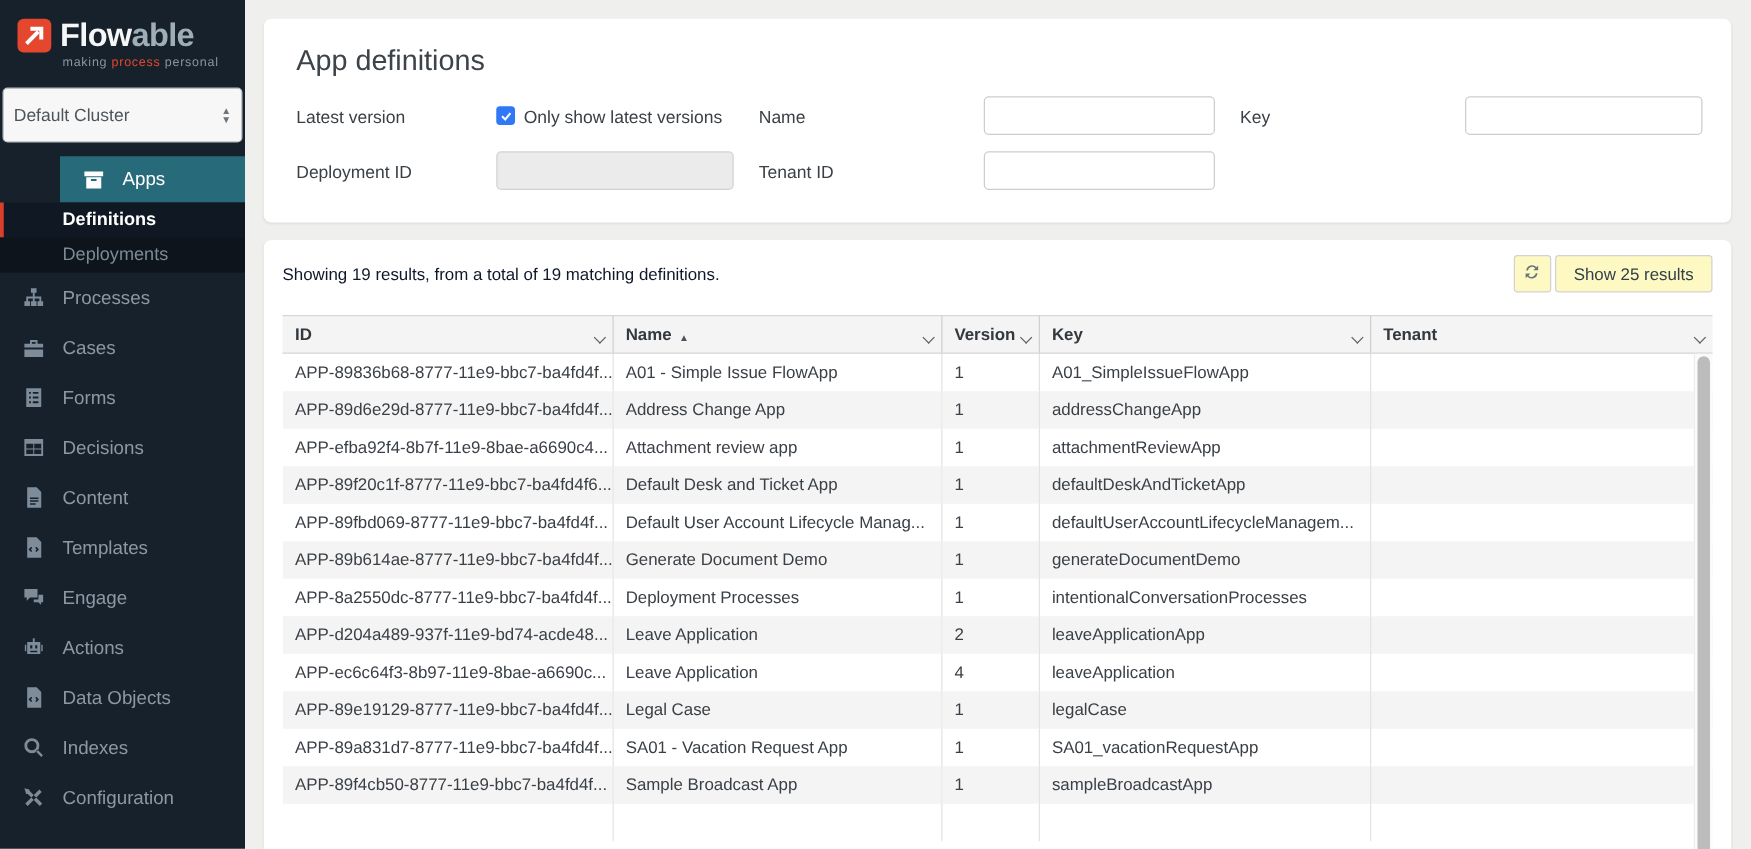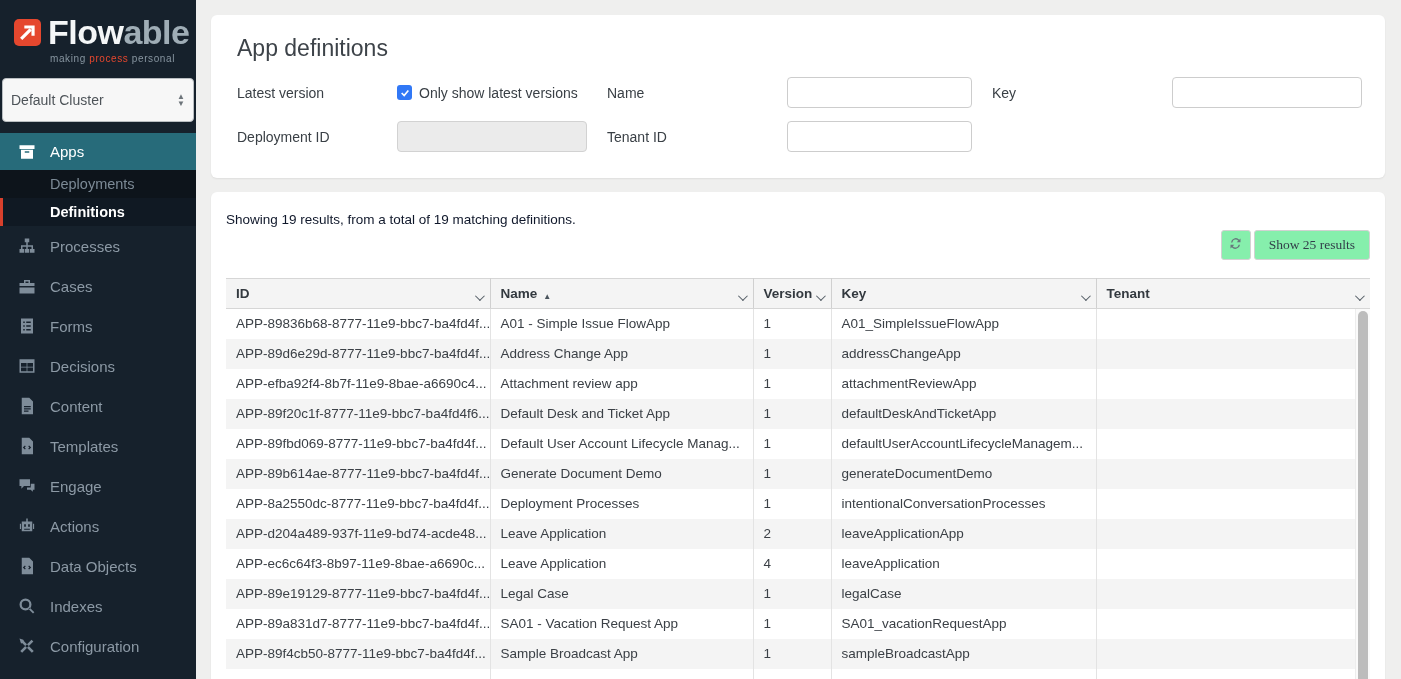--- a/index.html
+++ b/index.html
@@ -7,38 +7,38 @@
               font-family:"Liberation Sans", sans-serif; }
 
   
   .sidebar { position:absolute; left:0; top:0; width:196px; height:679px;
              background:#16212c; color:#8c99a5; }
   .logo-block { padding:13px 0 10px 14px; cursor:pointer; }
   .logo-row { display:flex; align-items:center; gap:7px; }
   .logo-mark { width:27px; height:27px; background:#e5472e; border-radius:5px;
                position:relative; flex:0 0 auto; }
   .logo-mark svg { position:absolute; left:4px; top:4px; }
-  .logo-text { font-size:34px; font-weight:bold; letter-spacing:-0.5px; }
+  .logo-text { font-size:26px; font-weight:bold; letter-spacing:-0.5px; }
   .logo-text .lt1 { color:#f4f6f7; }
   .logo-text .lt2 { color:#9fadb6; }
   .tagline { font-size:10px; letter-spacing:0.6px; color:#8795a0; margin:1px 0 0 36px; }
   .tagline .accent { color:#e5472e; }
 
   .cluster-select { margin:4px 2px 0 2px; height:44px; background:#f7f7f7;
     border:1px solid #b9bec2; border-radius:4px; display:flex; align-items:center;
     padding:0 8px; color:#4e5459; font-size:14px; cursor:pointer; }
   .cluster-select .spacer { flex:1; }
   .spin-arrows { display:flex; flex-direction:column; gap:1px; color:#6d747a; }
   .spin-arrows span { font-size:8px; line-height:6px; }
 
   .nav { margin-top:11px; }
   .nav-item { display:flex; align-items:center; height:40px; padding-left:17px;
               font-size:15px; color:#8c99a5; cursor:pointer; }
   .nav-item .nico { width:20px; margin-right:13px; display:flex; justify-content:center; color:#7e8c99; }
-  .nav-item.active { background:#276b7a; color:#ffffff; height:37px; }
+  .nav-item.active { background:#276b7a; color:#ffffff; height:37px;margin-left:48px; }
   .nav-item.active .nico { color:#ffffff; }
   .sub-item { display:flex; align-items:center; height:28px; padding-left:50px;
               font-size:14.5px; cursor:pointer; }
   .sub-item.dim { background:#0d141b; color:#7c8a96; }
   .sub-item.current { color:#ffffff; font-weight:bold; border-left:3px solid #d8402c;
                       padding-left:47px; background:#101923; }
 
   
   .main { position:absolute; left:196px; top:0; width:1205px; height:563px;
           padding:15px 16px 0 15px; }
@@ -57,23 +57,23 @@
   .checkbox-wrap { display:flex; align-items:center; gap:7px; white-space:nowrap;
                    font-size:14px; color:#3a4046; cursor:pointer; }
   .checkbox { width:15px; height:15px; border-radius:3px; background:#3178f6;
               display:flex; align-items:center; justify-content:center; flex:0 0 auto; }
   .checkbox svg { display:block; }
 
   .card.results-card { height:700px; padding:12px 15px; position:relative; }
   .results-bar { display:flex; align-items:flex-start; }
   .results-summary { font-size:13.5px; color:#0f172a; padding-top:8px; }
   .btn-group { margin-left:auto; display:flex; gap:3px; }
-  .btn { height:30px; background:#86efac; border:1px solid #d2d2d2; border-radius:3px;
+  .btn { height:30px; background:#fef9c3; border:1px solid #d2d2d2; border-radius:3px;
          font-size:13.5px; color:#32404a; display:flex; align-items:center;
-         justify-content:center; cursor:pointer; font-family:Liberation Serif, serif;margin-top:26px; }
+         justify-content:center; cursor:pointer; font-family:Liberation Sans, sans-serif; }
   .btn.icon-btn { width:30px; color:#68767c; }
   .btn.show-btn { padding:0 14px; }
 
   .table-wrap { margin-top:18px; position:relative; }
   table { width:100%; border-collapse:collapse; table-layout:fixed; }
   thead th { background:#f4f4f4; border-top:1px solid #d6d6d6; border-bottom:1px solid #d6d6d6;
              border-right:1px solid #d0d0d0; height:30px; text-align:left;
              font-size:13.5px; font-weight:bold; color:#33393f; padding:0 8px 0 10px; cursor:pointer; }
   thead th:last-child { border-right:none;margin-top:44px; }
   .th-inner { display:flex; align-items:flex-end; }
@@ -120,25 +120,25 @@
 
   <div class="nav">
     <div class="nav-item active">
       <span class="nico">
         <svg width="18" height="18" viewBox="0 0 24 24">
             <path fill="currentColor" fill-rule="evenodd" d="M2 3h20v5H2zM4 9h16v12H4zM9 11h6v2H9z"></path>
           </svg>
       </span>
       <span>Apps</span>
     </div>
+    <div class="sub-item current">
+      <span>Definitions</span>
+    </div>
     <div class="sub-item dim">
       <span>Deployments</span>
-    </div>
-    <div class="sub-item current">
-      <span>Definitions</span>
     </div>
     <div class="nav-item">
       <span class="nico">
         <svg width="18" height="18" viewBox="0 0 24 24">
             <path fill="currentColor" d="M9 2h6v5H9zM11 7h2v4h-2zM4 11h16v2H4zM4 12h2v4H4zM11 12h2v4h-2zM18 12h2v4h-2zM2 16h6v5H2zM9 16h6v5H9zM16 16h6v5h-6z"></path>
           </svg>
       </span>
       <span>Processes</span>
     </div>
     <div class="nav-item">

